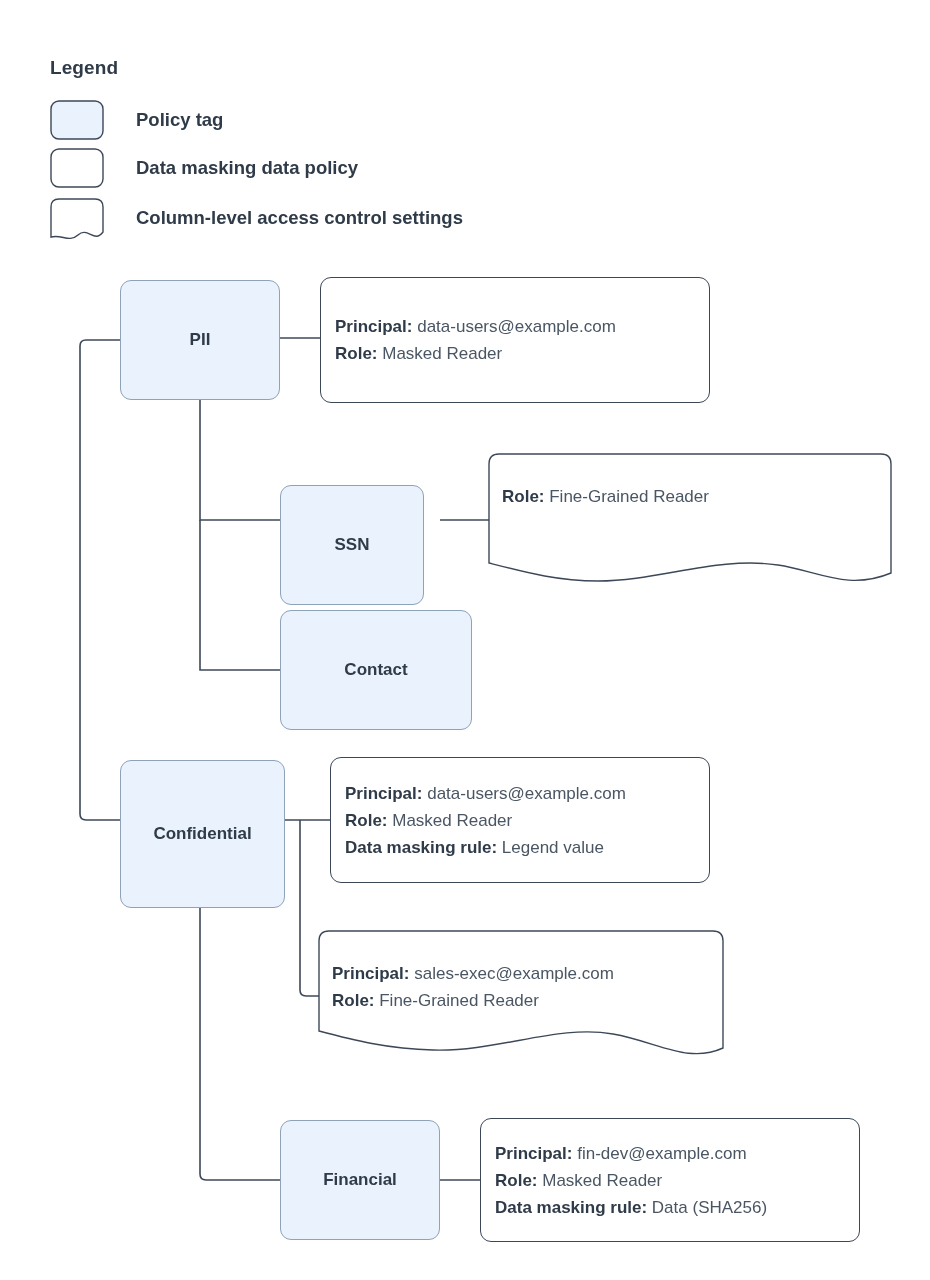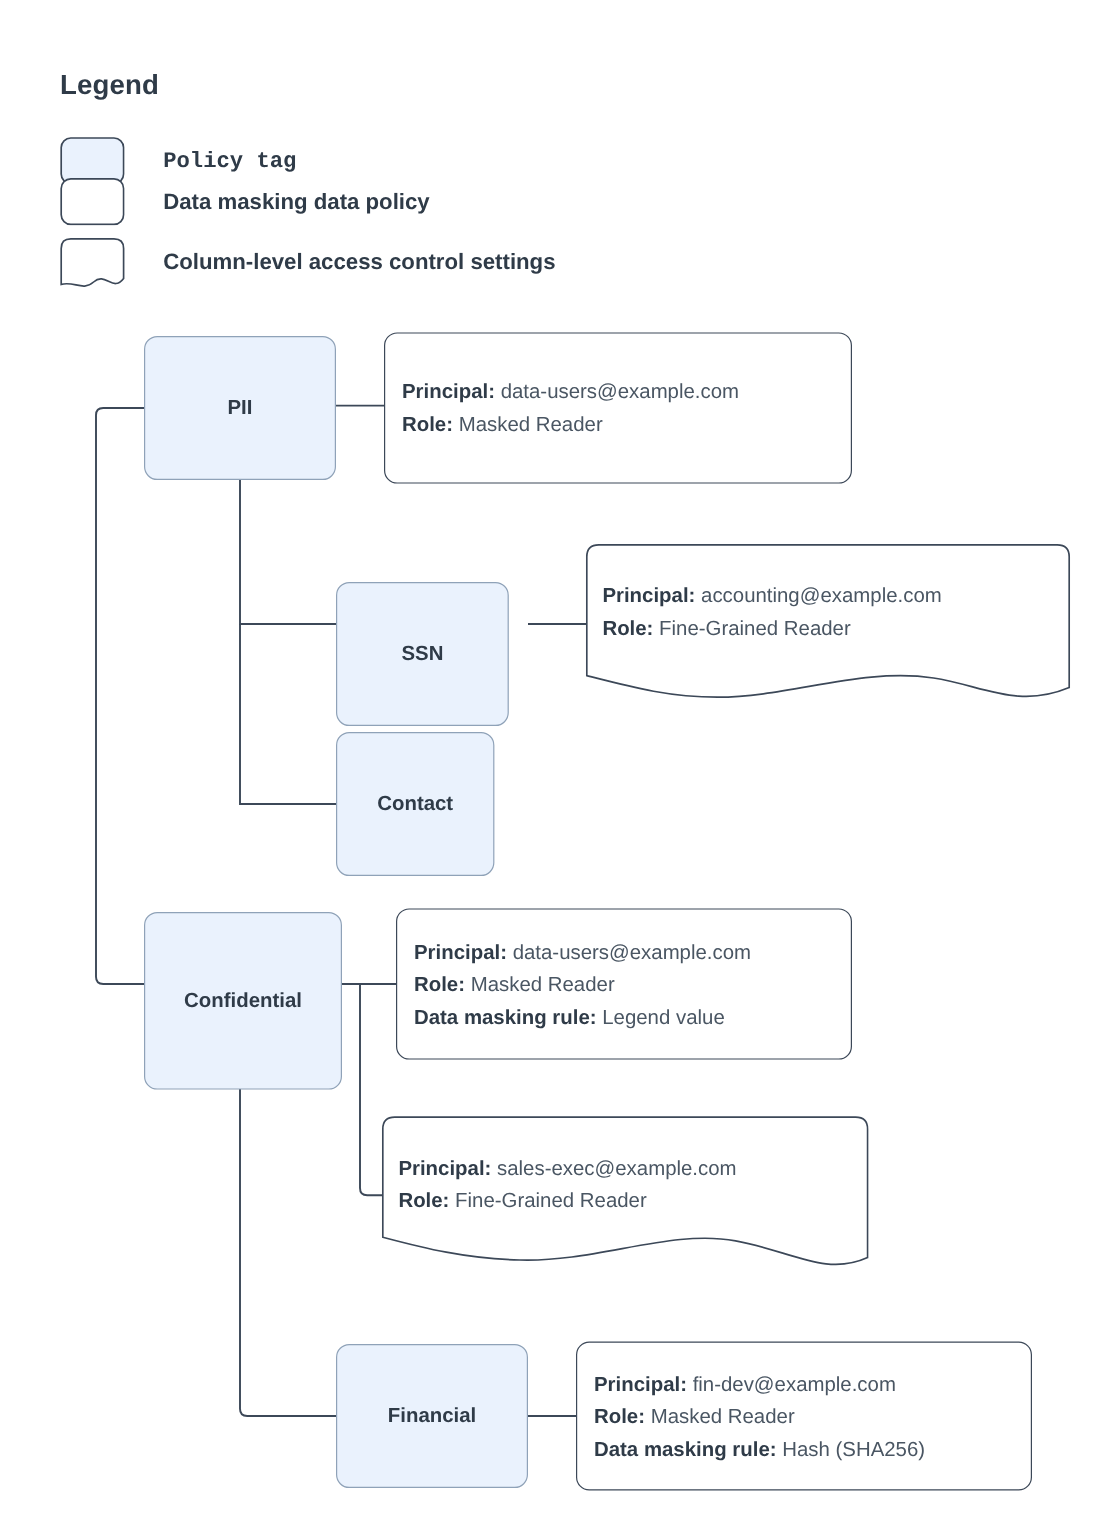--- a/index.html
+++ b/index.html
@@ -34,34 +34,34 @@
     fill: none;
     stroke: #3c4858;
     stroke-width: 1.6;
   }
 
   
   .legend-title {
     position: absolute;
     left: 50px;
     top: 57px;
-    font-size: 23px;
+    font-size: 19px;
     font-weight: bold;
     letter-spacing: .1px;
     color: #2f3b48;
   }
   .legend-row {
     position: absolute;
     left: 50px;
     height: 40px;
     display: flex;
     align-items: center;
     z-index: 3;
   }
-  .legend-row.r1 { top: 114px; font-family: Liberation Mono, monospace; }
+  .legend-row.r1 { top: 100px; }
   .legend-row.r2 { top: 148px; }
   .legend-row.r3 { top: 198px; }
 
   .swatch {
     width: 54px;
     height: 40px;
     position: relative;
     flex: 0 0 auto;
   }
   .swatch svg { display:block; }
@@ -209,31 +209,27 @@
   <div class="wavy-box" style="left:488px; top:453px; width:404px; height:136px;">
     <svg width="404" height="136" viewBox="0 0 404 136">
       <path d="M 11 1 L 393 1 Q 403 1 403 11 L 403 120
                C 360 138 330 118 290 112
                C 230 103 170 128 110 128
                C 70 128 40 120 1 110
                L 1 11 Q 1 1 11 1 Z" fill="#ffffff" stroke="#3c4858" stroke-width="1.4"></path>
     </svg>
     <div class="wavy-text">
       <div class="detail-line">
-        <b>Principal:</b>
-        <span>accounting@example.com</span>
-      </div>
-      <div class="detail-line">
         <b>Role:</b>
         <span>Fine-Grained Reader</span>
       </div>
     </div>
   </div>
 
-  <div class="tag-node" style="left:280px; top:610px; width:132px; height:120px;">
+  <div class="tag-node" style="left:280px; top:610px; width:192px; height:120px;">
     <span>Contact</span>
   </div>
 
   <div class="tag-node" style="left:120px; top:760px; width:165px; height:148px;">
     <span>Confidential</span>
   </div>
 
   <div class="detail-box" style="left:330px; top:757px; width:380px; height:126px;">
     <div class="detail-line">
       <b>Principal:</b>
@@ -277,17 +273,17 @@
     <div class="detail-line">
       <b>Principal:</b>
       <span>fin-dev@example.com</span>
     </div>
     <div class="detail-line">
       <b>Role:</b>
       <span>Masked Reader</span>
     </div>
     <div class="detail-line">
       <b>Data masking rule:</b>
-      <span>Hash (SHA256)</span>
+      <span>Data (SHA256)</span>
     </div>
   </div>
 
 </div>
 
 </body></html>

